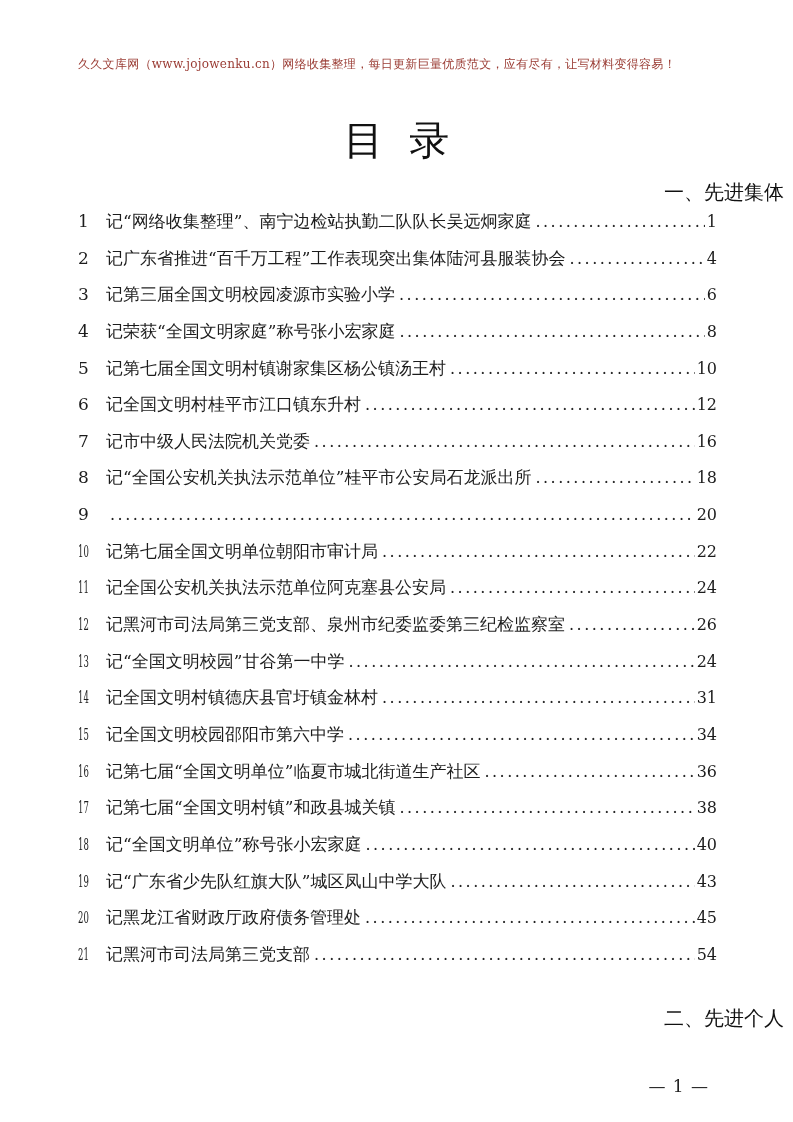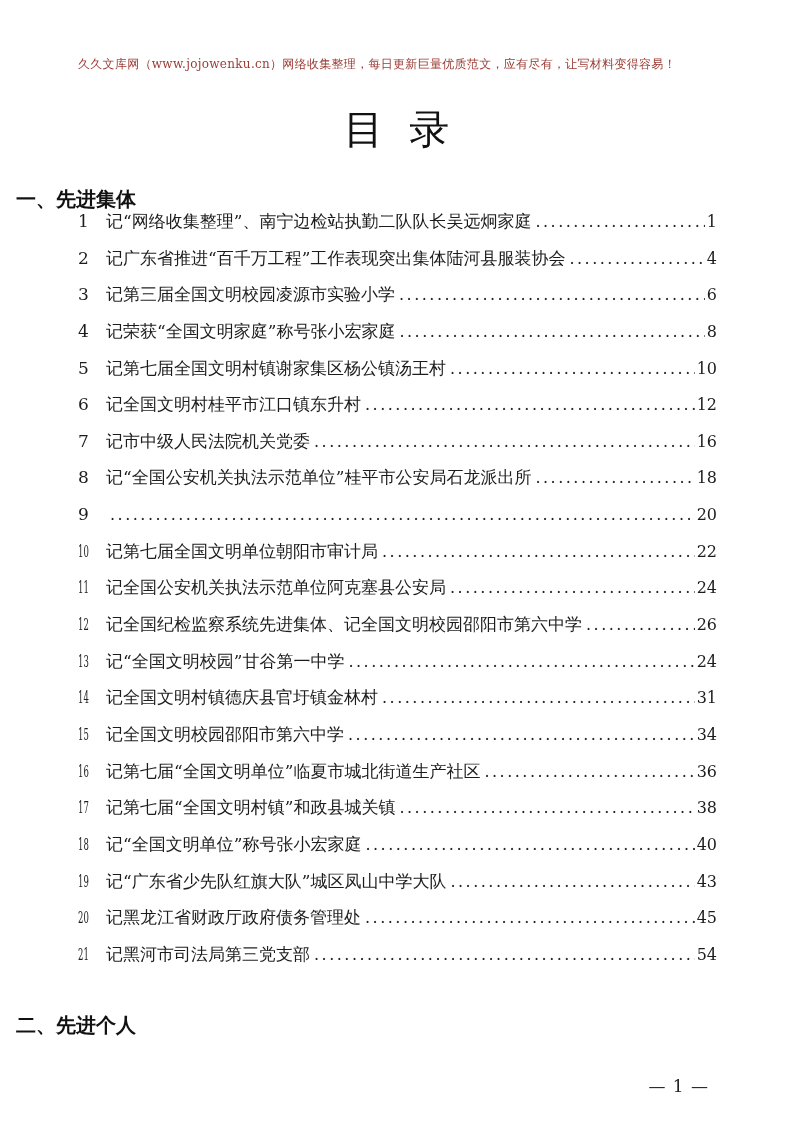--- a/index.html
+++ b/index.html
@@ -16,34 +16,34 @@
     position:absolute;
     top:56px;left:78px;right:76px;
     font-size:12px;
     letter-spacing:0.3px;
     white-space:nowrap;
     color:#9a3b33;
   }
   .title{
     position:absolute;
     top:102px;left:0;right:0;
-    margin:0;
+    margin:11px;
     text-align:center;
     font-size:40px;
     font-weight:normal;
     white-space:pre;
     color:#111;
   }
   .section{
     position:absolute;
     left:0;right:0;
-    margin:16px;
-    text-align:left;
+    margin:9px;
+    text-align:right;
     font-size:20px;
-    font-weight:bold;
+    font-weight:normal;
     color:#111;
   }
   .section.s1{top:170px;}
   .section.s2{top:996px;}
   .toc{
     position:absolute;
     top:203px;left:78px;right:76px;
   }
   .row{
     display:flex;
@@ -175,21 +175,21 @@
 
       <div class="row">
         <span class="num"><span class="digits squeeze">11</span></span>
         <span class="ttl">记全国公安机关执法示范单位阿克塞县公安局</span>
         <span class="leader"></span>
         <span class="pg">24</span>
       </div>
 
       <div class="row">
         <span class="num"><span class="digits squeeze">12</span></span>
-        <span class="ttl">记全国纪检监察系统先进集体、记全国文明校园邵阳市第六中学</span>
+        <span class="ttl">记黑河市司法局第三党支部、泉州市纪委监委第三纪检监察室</span>
         <span class="leader"></span>
         <span class="pg">26</span>
       </div>
 
       <div class="row">
         <span class="num"><span class="digits squeeze">13</span></span>
         <span class="ttl">记“全国文明校园”甘谷第一中学</span>
         <span class="leader"></span>
         <span class="pg">24</span>
       </div>

